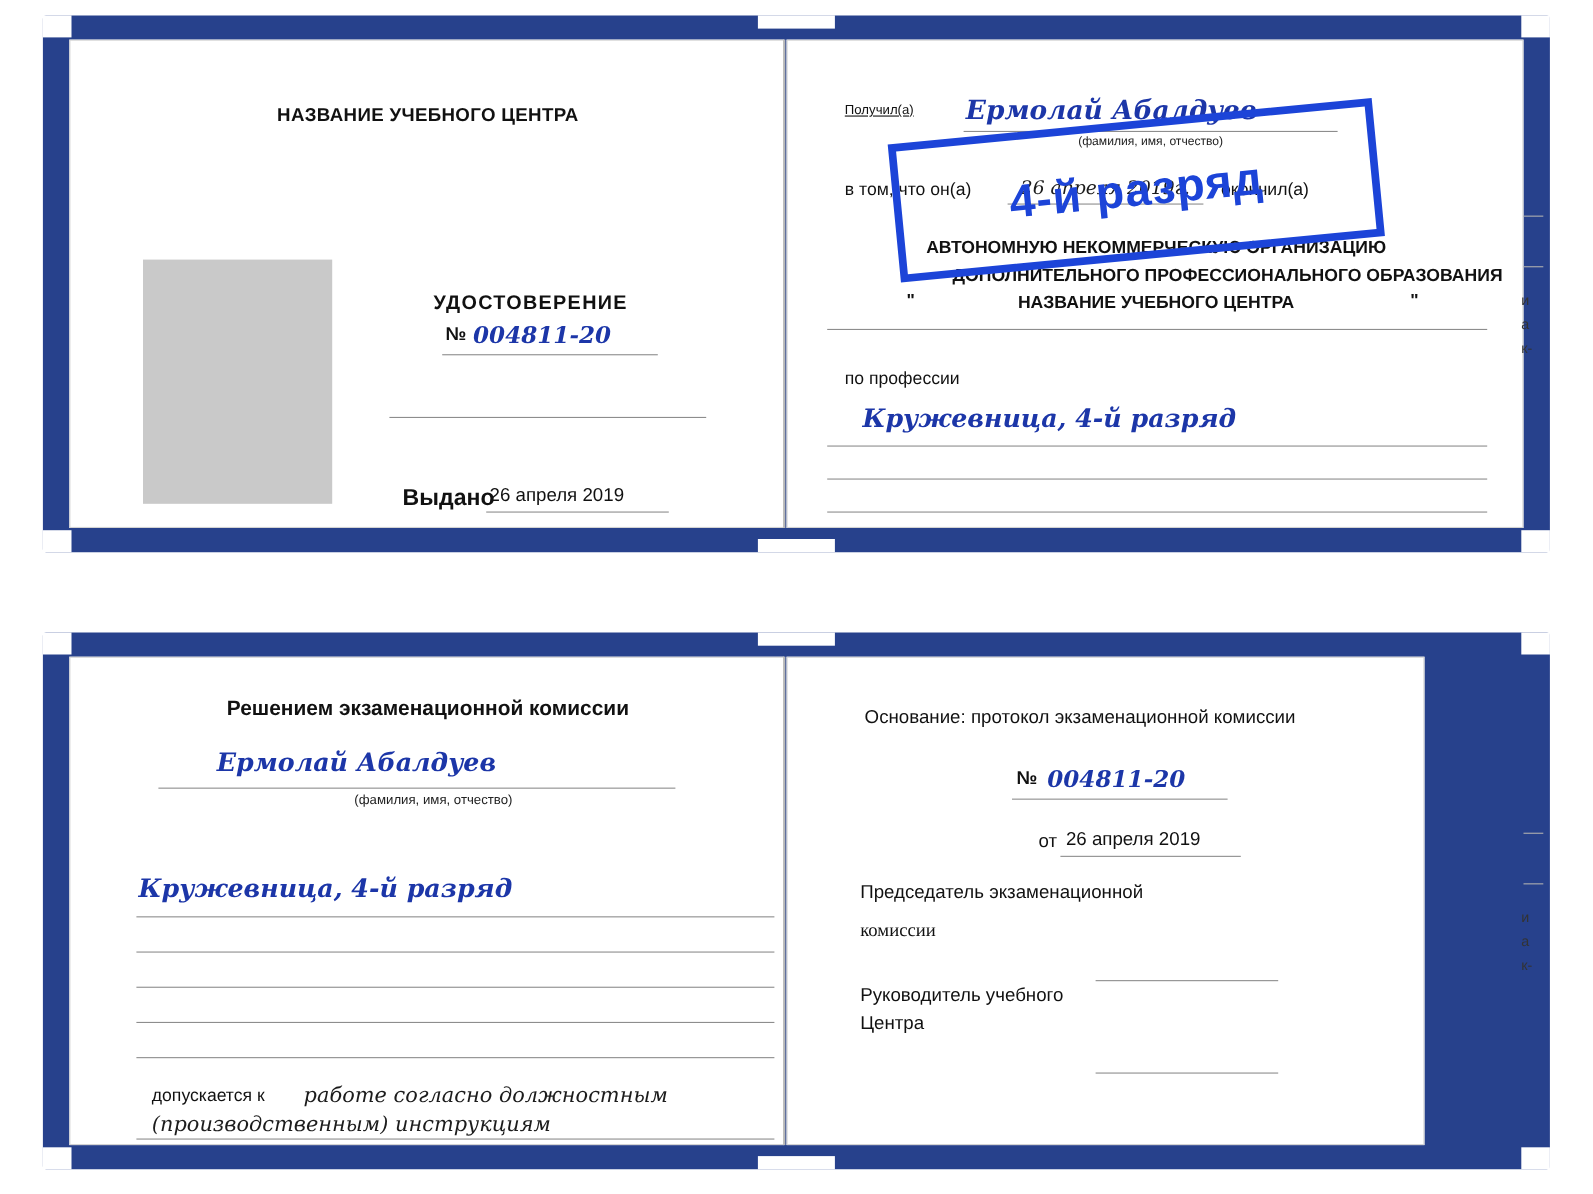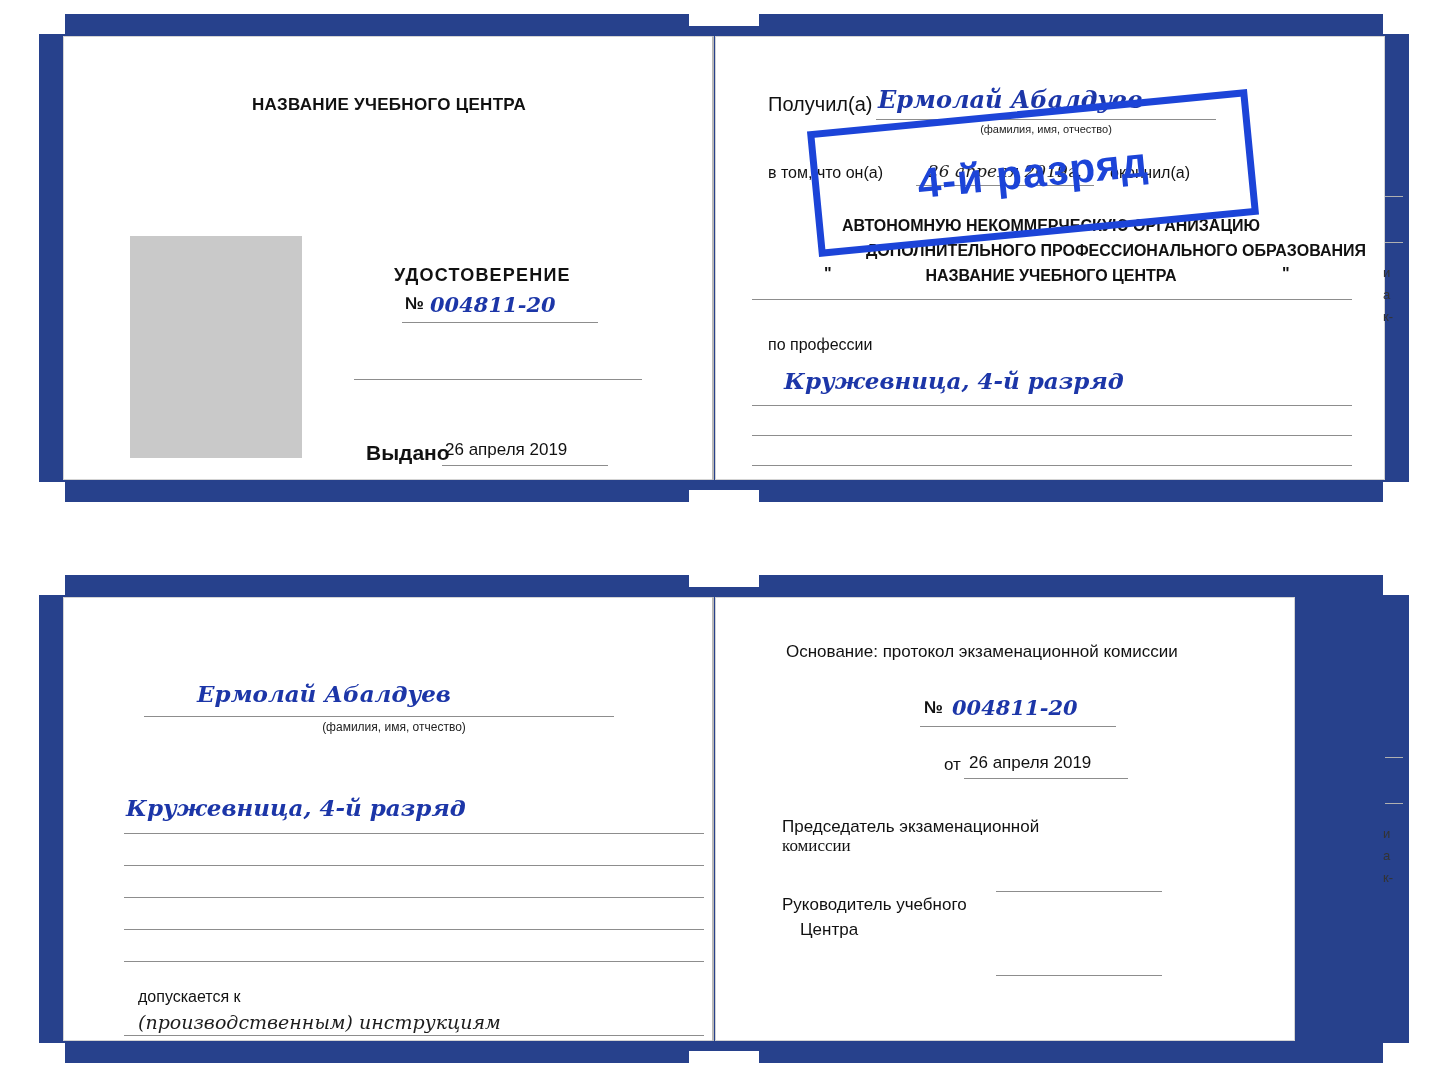--- a/index.html
+++ b/index.html
@@ -143,21 +143,21 @@
 
       <div class="t bold" style="left:302px; top:404px; font-size:21px;">Выдано</div>
       <div class="t" style="left:381px; top:403px; font-size:17px;">26 апреля 2019</div>
       <div class="line" style="left:378px; top:428px; width:166px;"></div>
 
     </div>
 
     <div class="spine" style="left:673px; top:22px; height:444px;"></div>
 
     <div class="page-right" style="left:676px; top:22px; width:670px; height:444px;">
-      <div class="t" style="left:52px; top:56px; font-size:20px;">Получил(а)</div>
+      <div class="t" style="left:52px; top:56px; font-size:12px;text-decoration:underline;">Получил(а)</div>
       <div class="hand" style="position:absolute; left:162px; top:48px; font-size:24px;">Ермолай Абалдуев</div>
       <div class="line" style="left:160px; top:82px; width:340px;"></div>
       <div class="t small center" style="left:160px; top:86px; width:340px; font-size:11px;">(фамилия, имя, отчество)</div>
 
       <div class="t" style="left:52px; top:127px; font-size:16px;">в том, что он(а)</div>
       <div class="handthin" style="position:absolute; left:212px; top:124px; font-size:17px;">26 апреля 2019г.</div>
       <div class="line" style="left:200px; top:148px; width:178px;"></div>
       <div class="t" style="left:394px; top:127px; font-size:16px;">окончил(а)</div>
 
       <div class="t bold center" style="left:30px; top:180px; width:610px; font-size:16px;">АВТОНОМНУЮ НЕКОММЕРЧЕСКУЮ ОРГАНИЗАЦИЮ</div>
@@ -190,57 +190,59 @@
 
     <div style="position:absolute; left:0; top:0; width:1370px; height:488px; background:#27418c; border-radius:3px;"></div>
     <div class="notch" style="left:0;top:0;width:26px;height:20px;"></div>
     <div class="notch" style="right:0;top:0;width:26px;height:20px;"></div>
     <div class="notch" style="left:0;bottom:0;width:26px;height:20px;"></div>
     <div class="notch" style="right:0;bottom:0;width:26px;height:20px;"></div>
     <div class="notch" style="left:650px;top:0;width:70px;height:12px;"></div>
     <div class="notch" style="left:650px;bottom:0;width:70px;height:12px;"></div>
 
     <div class="page-left" style="left:24px; top:22px; width:650px; height:444px;">
+      <div class="t bold center" style="left:0; top:36px; width:650px; font-size:19px;">Решением экзаменационной комиссии</div>
 
       <div class="hand center" style="position:absolute; left:60px; top:82px; width:400px; font-size:23px; text-align:center;">Ермолай Абалдуев</div>
       <div class="line" style="left:80px; top:118px; width:470px;"></div>
       <div class="t small center" style="left:220px; top:122px; width:220px; font-size:12px;">(фамилия, имя, отчество)</div>
 
 
       <div class="hand" style="position:absolute; left:62px; top:196px; font-size:23px;">Кружевница, 4-й разряд</div>
       <div class="line" style="left:60px; top:235px; width:580px;"></div>
       <div class="line" style="left:60px; top:267px; width:580px;"></div>
       <div class="line" style="left:60px; top:299px; width:580px;"></div>
       <div class="line" style="left:60px; top:331px; width:580px;"></div>
       <div class="line" style="left:60px; top:363px; width:580px;"></div>
 
       <div class="t" style="left:74px; top:390px; font-size:16px;">допускается к</div>
+      <div class="handthin" style="position:absolute; left:212px; top:387px; font-size:19px;">работе согласно должностным</div>
       <div class="handthin" style="position:absolute; left:74px; top:413px; font-size:19px;">(производственным) инструкциям</div>
       <div class="line" style="left:60px; top:437px; width:580px;"></div>
     </div>
 
     <div class="spine" style="left:673px; top:22px; height:444px;"></div>
 
     <div class="page-right" style="left:676px; top:22px; width:580px; height:444px;">
       <div class="t" style="left:70px; top:44px; font-size:17px;">Основание: протокол экзаменационной комиссии</div>
 
       <div class="t bold" style="left:208px; top:100px; font-size:17px;">№</div>
       <div class="hand" style="position:absolute; left:236px; top:97px; font-size:21px;">004811-20</div>
       <div class="line" style="left:204px; top:128px; width:196px;"></div>
 
       <div class="t" style="left:228px; top:157px; font-size:17px;">от</div>
       <div class="t" style="left:253px; top:155px; font-size:17px;">26 апреля 2019</div>
       <div class="line" style="left:248px; top:180px; width:164px;"></div>
 
-      <div class="t" style="left:66px; top:219px; font-size:17px;text-align:right;">Председатель экзаменационной</div>
+      <div class="t" style="left:66px; top:203px; font-size:17px;text-align:right;">Председатель экзаменационной</div>
       <div class="t" style="left:66px; top:238px; font-size:17px;font-family:Liberation Serif, serif;">комиссии</div>
       <div class="line" style="left:280px; top:293px; width:166px;"></div>
 
       <div class="t" style="left:66px; top:297px; font-size:17px;">Руководитель учебного</div>
-      <div class="t" style="left:66px; top:322px; font-size:17px;margin-left:18px;">Центра</div>
+      <div class="t" style="left:66px; top:322px; font-size:17px;">Центра</div>
       <div class="line" style="left:280px; top:377px; width:166px;"></div>
     </div>
 
     <div class="edgecol" style="left:1300px; top:170px;">
       <div class="thinline" style="left:46px; top:12px; width:18px;"></div>
       <div class="thinline" style="left:46px; top:58px; width:18px;"></div>
       <div style="position:absolute; left:44px; top:78px;">и</div>
       <div style="position:absolute; left:44px; top:100px;">а</div>
       <div style="position:absolute; left:44px; top:122px;">к-</div>
     </div>

